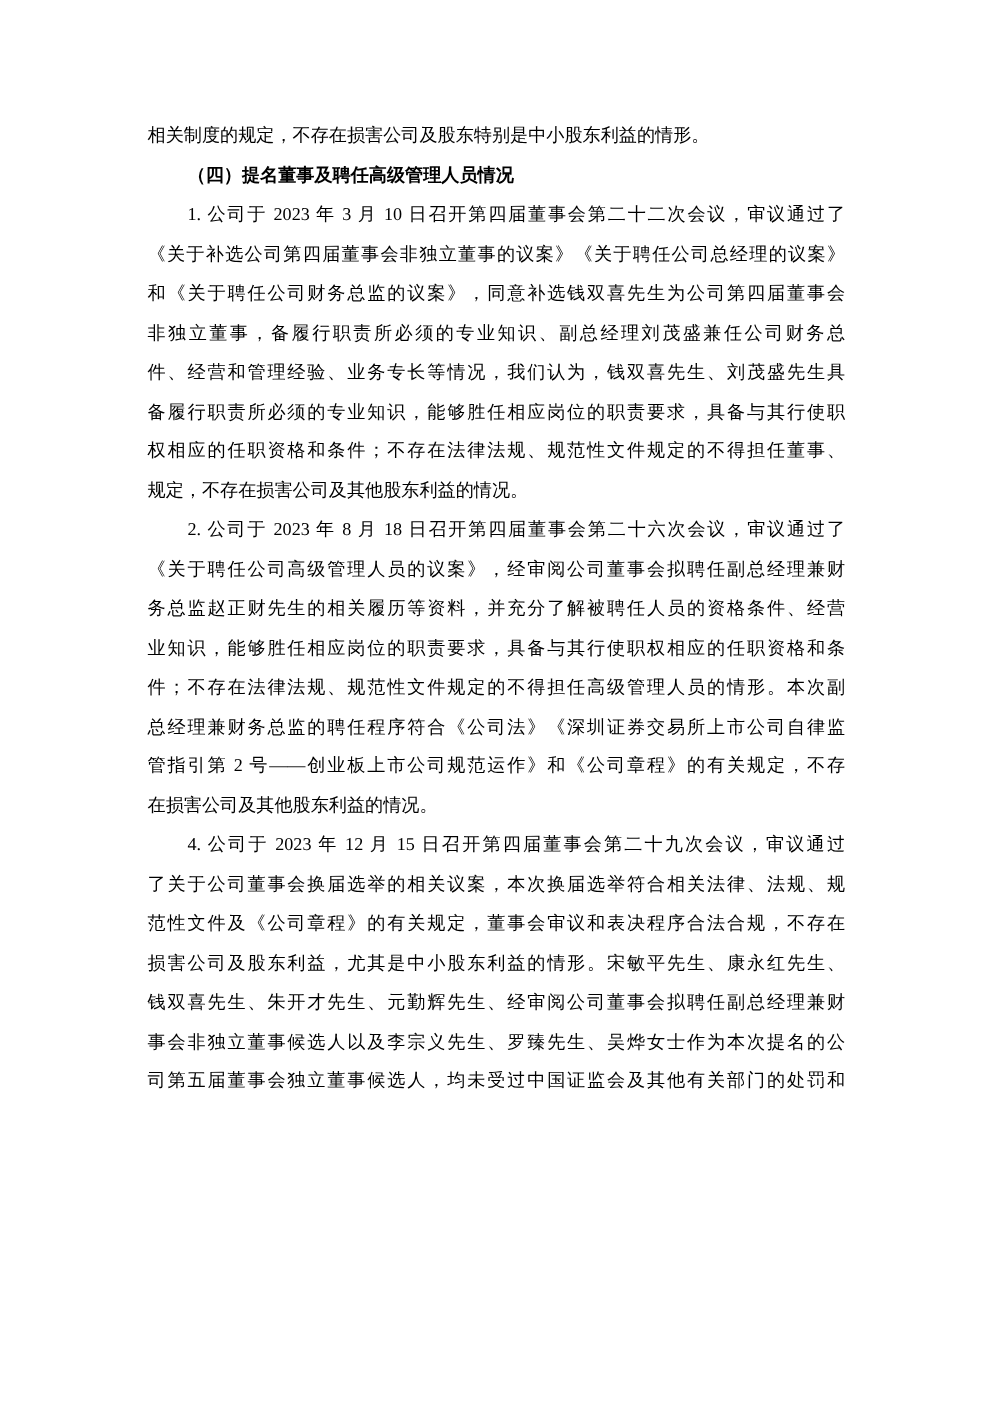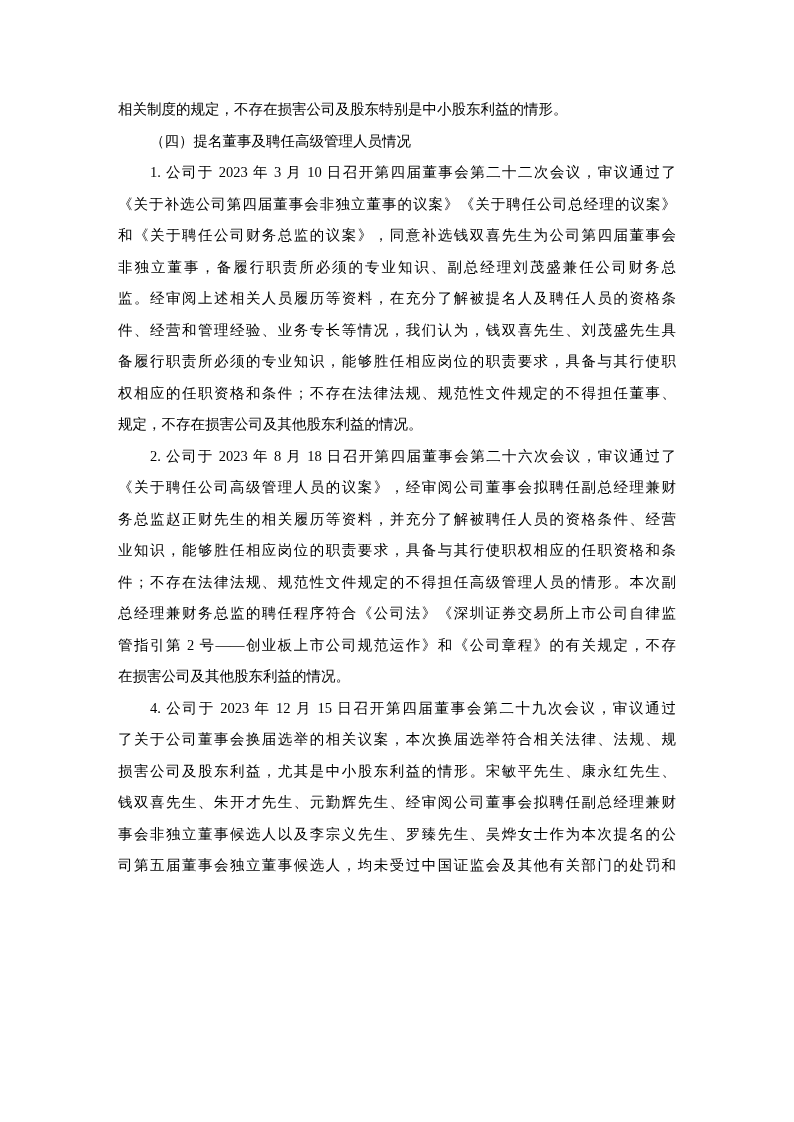--- a/index.html
+++ b/index.html
@@ -40,47 +40,47 @@
   }
   .line.justify {
     text-align: justify;
     text-align-last: justify;
     text-justify: inter-character;
   }
   .line.indent {
     padding-left: 32px;
   }
   .line.heading {
-    font-weight: normal;
+    font-weight: bold;
   }
 </style>
 </head>
 <body>
 
 <div class="page">
   <div class="doc">
       <div class="line">相关制度的规定，不存在损害公司及股东特别是中小股东利益的情形。</div>
       <div class="line heading indent">（四）提名董事及聘任高级管理人员情况</div>
       <div class="line indent justify">1. 公司于 2023 年 3 月 10 日召开第四届董事会第二十二次会议，审议通过了</div>
       <div class="line justify">《关于补选公司第四届董事会非独立董事的议案》《关于聘任公司总经理的议案》</div>
       <div class="line justify">和《关于聘任公司财务总监的议案》，同意补选钱双喜先生为公司第四届董事会</div>
       <div class="line justify">非独立董事，备履行职责所必须的专业知识、副总经理刘茂盛兼任公司财务总</div>
-      <div class="line justify">监。经审阅上述相关人员履历等资料，在充分了解被提名人及聘任人员的资格条</div>
       <div class="line justify">件、经营和管理经验、业务专长等情况，我们认为，钱双喜先生、刘茂盛先生具</div>
       <div class="line justify">备履行职责所必须的专业知识，能够胜任相应岗位的职责要求，具备与其行使职</div>
       <div class="line justify">权相应的任职资格和条件；不存在法律法规、规范性文件规定的不得担任董事、</div>
       <div class="line">规定，不存在损害公司及其他股东利益的情况。</div>
       <div class="line indent justify">2. 公司于 2023 年 8 月 18 日召开第四届董事会第二十六次会议，审议通过了</div>
       <div class="line justify">《关于聘任公司高级管理人员的议案》，经审阅公司董事会拟聘任副总经理兼财</div>
       <div class="line justify">务总监赵正财先生的相关履历等资料，并充分了解被聘任人员的资格条件、经营</div>
       <div class="line justify">业知识，能够胜任相应岗位的职责要求，具备与其行使职权相应的任职资格和条</div>
       <div class="line justify">件；不存在法律法规、规范性文件规定的不得担任高级管理人员的情形。本次副</div>
       <div class="line justify">总经理兼财务总监的聘任程序符合《公司法》《深圳证券交易所上市公司自律监</div>
       <div class="line justify">管指引第 2 号——创业板上市公司规范运作》和《公司章程》的有关规定，不存</div>
       <div class="line">在损害公司及其他股东利益的情况。</div>
       <div class="line indent justify">4. 公司于 2023 年 12 月 15 日召开第四届董事会第二十九次会议，审议通过</div>
       <div class="line justify">了关于公司董事会换届选举的相关议案，本次换届选举符合相关法律、法规、规</div>
+      <div class="line justify">范性文件及《公司章程》的有关规定，董事会审议和表决程序合法合规，不存在</div>
       <div class="line justify">损害公司及股东利益，尤其是中小股东利益的情形。宋敏平先生、康永红先生、</div>
       <div class="line justify">钱双喜先生、朱开才先生、元勤辉先生、经审阅公司董事会拟聘任副总经理兼财</div>
       <div class="line justify">事会非独立董事候选人以及李宗义先生、罗臻先生、吴烨女士作为本次提名的公</div>
       <div class="line justify">司第五届董事会独立董事候选人，均未受过中国证监会及其他有关部门的处罚和</div>
     </div>
 </div>
 
 </body></html>

